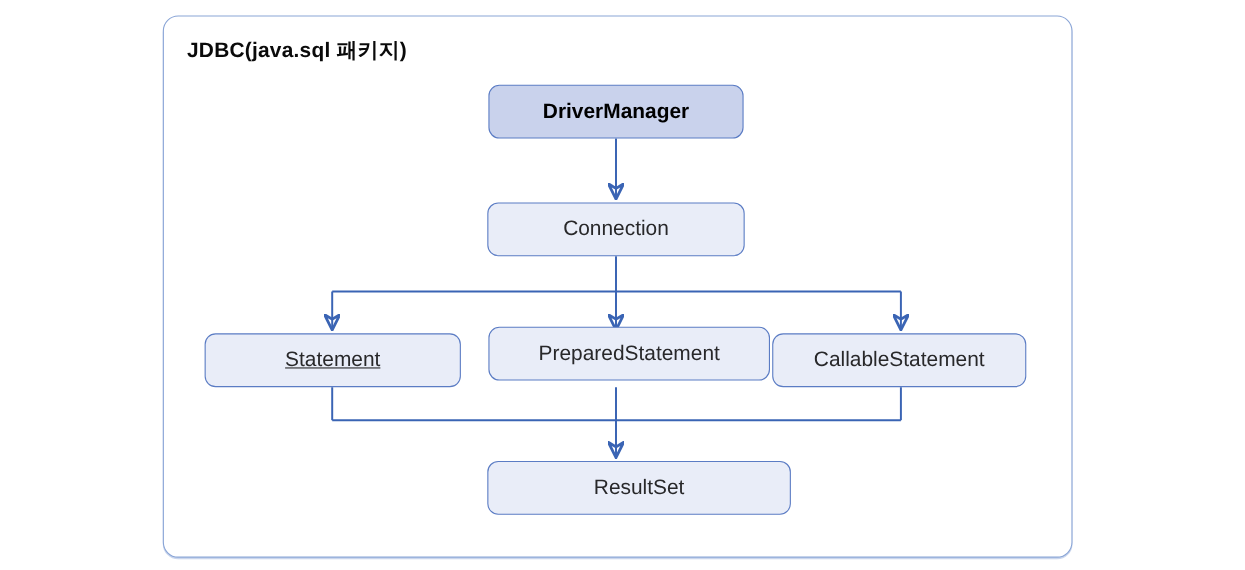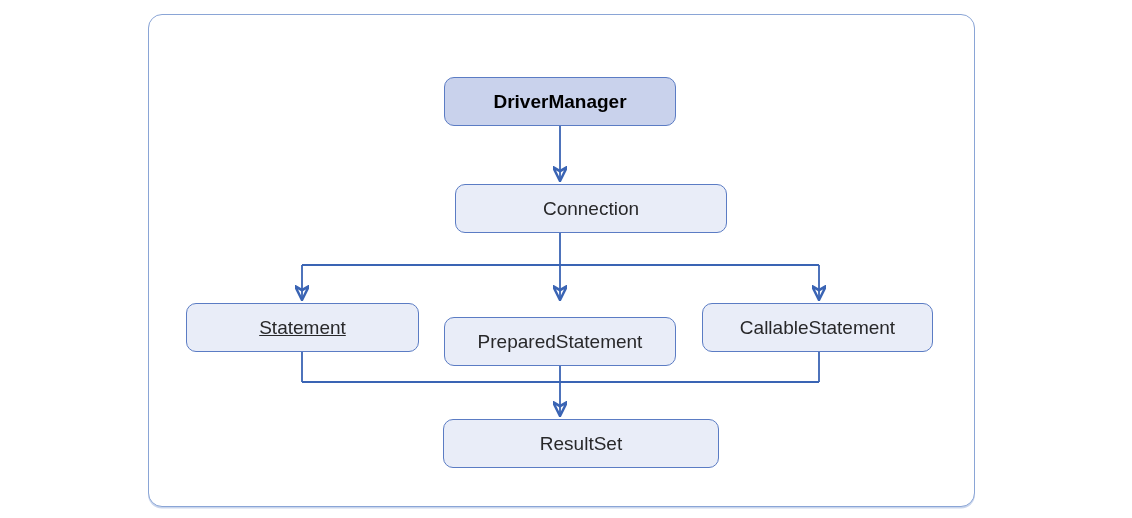--- a/index.html
+++ b/index.html
@@ -63,33 +63,34 @@
     font-size: 19px;
     color: #28282a;
     white-space: nowrap;
   }
   .node.root {
     background: #c9d2ec;
     font-weight: bold;
     color: #000000;
   }
   .n-drivermanager { left: 444px; top: 77px;  width: 232px; }
-  .n-connection    { left: 443px; top: 184px; width: 272px; margin-left: 12px; }
+  .n-connection    { left: 443px; top: 184px; width: 234px; }
   .n-statement     { left: 186px; top: 303px; width: 233px; text-decoration: underline; }
-  .n-prepared      { left: 444px; top: 317px; width: 232px; }
+  .n-prepared      { left: 444px; top: 297px; width: 256px; }
   .n-callable      { left: 702px; top: 303px; width: 231px; }
   .n-resultset     { left: 443px; top: 419px; width: 276px; }
 </style>
 </head>
 <body>
 
 <div class="canvas">
 
   <div class="frame"></div>
 
+  <div class="diagram-title">JDBC(java.sql 패키지)</div>
 
   <svg class="connector-layer" viewBox="0 0 1132 518" xmlns="http://www.w3.org/2000/svg">
     <defs>
       <marker id="arrow" viewBox="0 0 10 10" refX="10" refY="5" markerWidth="16" markerHeight="14" markerUnits="userSpaceOnUse" orient="auto">
         <path d="M0,0 L10,5 L0,10 L3,5 Z" fill="#3a64b4" stroke="none"></path>
       </marker>
     </defs>
 
     <path d="M560,126 L560,181" marker-end="url(#arrow)"></path>
 

